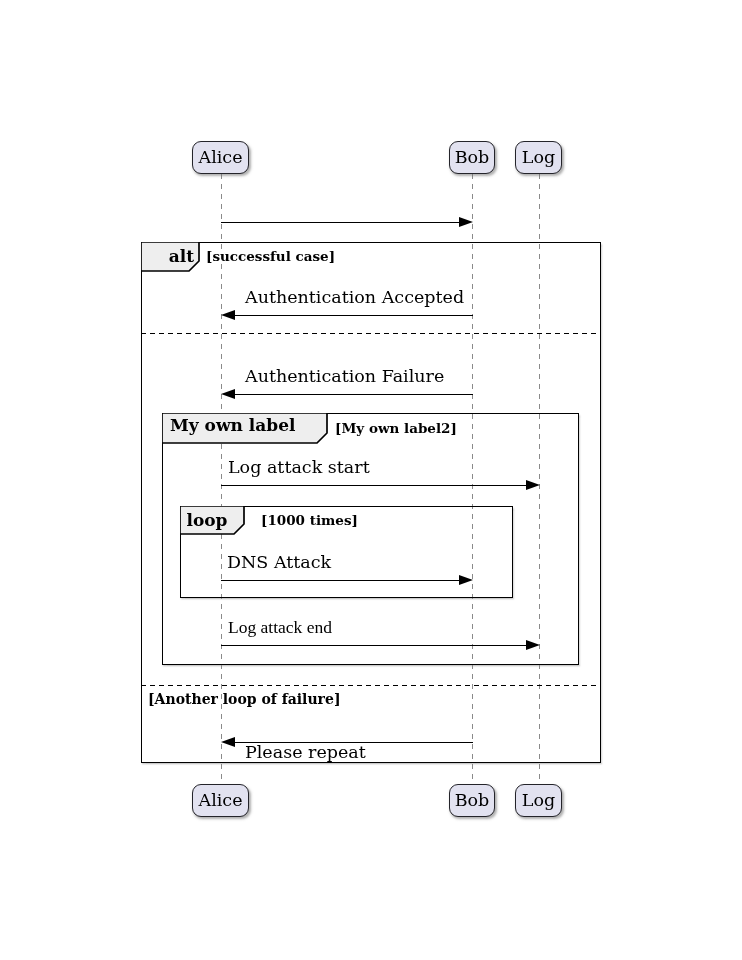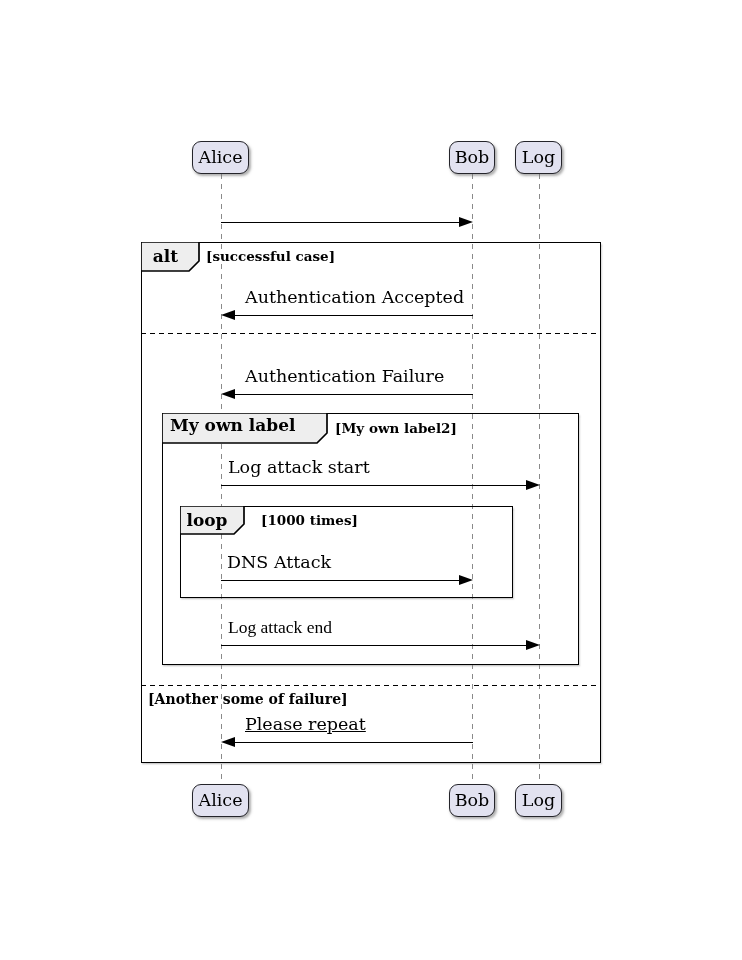--- a/index.html
+++ b/index.html
@@ -119,41 +119,41 @@
 <div class="canvas">
 
   <div class="lifeline ll-alice"></div>
   <div class="lifeline ll-bob"></div>
   <div class="lifeline ll-log"></div>
 
   <div class="frame f-alt"></div>
   <svg class="pentagon" style="left:141px; top:242px;" width="59" height="30" viewBox="0 0 59 30">
     <polygon points="0,0 58,0 58,19 48,29 0,29" fill="#EEEEEE" stroke="#000" stroke-width="1.7"></polygon>
   </svg>
-  <div class="op-label" style="left:141px; top:246px; width:49px; text-align:center;">alt</div>
+  <div class="op-label" style="left:141px; top:246px; width:49px; text-align:center;padding-left:16px;">alt</div>
   <div class="guard" style="left:206px; top:247px;">[successful case]</div>
 
   <div class="divider" style="top:333px;"></div>
 
   <div class="frame f-group"></div>
   <svg class="pentagon" style="left:162px; top:413px;" width="166" height="31" viewBox="0 0 166 31">
     <polygon points="0,0 165,0 165,20 155,30 0,30" fill="#EEEEEE" stroke="#000" stroke-width="1.7"></polygon>
   </svg>
   <div class="op-label" style="left:170px; top:415px;">My own label</div>
   <div class="guard" style="left:335px; top:419px;">[My own label2]</div>
 
   <div class="frame f-loop"></div>
   <svg class="pentagon" style="left:180px; top:506px;" width="65" height="29" viewBox="0 0 65 29">
     <polygon points="0,0 64,0 64,18 54,28 0,28" fill="#EEEEEE" stroke="#000" stroke-width="1.7"></polygon>
   </svg>
   <div class="op-label" style="left:180px; top:510px; width:54px; text-align:center;">loop</div>
   <div class="guard" style="left:261px; top:511px;">[1000 times]</div>
 
   <div class="divider" style="top:685px;"></div>
-  <div class="divider-label" style="top:690px;">[Another some of failure]</div>
+  <div class="divider-label" style="top:690px;">[Another loop of failure]</div>
 
   <div class="msg-line" style="left:221px; top:221.5px; width:239px;"></div>
   <div class="head-right" style="left:459px; top:217px;"></div>
 
   <div class="msg-label" style="left:245px; top:286px;">Authentication Accepted</div>
   <div class="msg-line" style="left:234px; top:314.5px; width:239px;"></div>
   <div class="head-left" style="left:221px; top:310px;"></div>
 
   <div class="msg-label" style="left:245px; top:365px;">Authentication Failure</div>
   <div class="msg-line" style="left:234px; top:393.5px; width:239px;"></div>
@@ -164,21 +164,21 @@
   <div class="head-right" style="left:526px; top:480px;"></div>
 
   <div class="msg-label" style="left:227px; top:551px;">DNS Attack</div>
   <div class="msg-line" style="left:221px; top:579.5px; width:239px;"></div>
   <div class="head-right" style="left:459px; top:575px;"></div>
 
   <div class="msg-label" style="left:228px; top:616px;font-family:Liberation Serif, serif;">Log attack end</div>
   <div class="msg-line" style="left:221px; top:644.5px; width:306px;"></div>
   <div class="head-right" style="left:526px; top:640px;"></div>
 
-  <div class="msg-label" style="left:245px; top:713px;text-decoration:underline;">Please repeat</div>
+  <div class="msg-label" style="left:245px; top:741px;">Please repeat</div>
   <div class="msg-line" style="left:234px; top:741.5px; width:239px;"></div>
   <div class="head-left" style="left:221px; top:737px;"></div>
 
   <div class="participant p-alice p-top">Alice</div>
   <div class="participant p-bob p-top">Bob</div>
   <div class="participant p-log p-top">Log</div>
 
   <div class="participant p-alice p-bottom">Alice</div>
   <div class="participant p-bob p-bottom">Bob</div>
   <div class="participant p-log p-bottom">Log</div>

